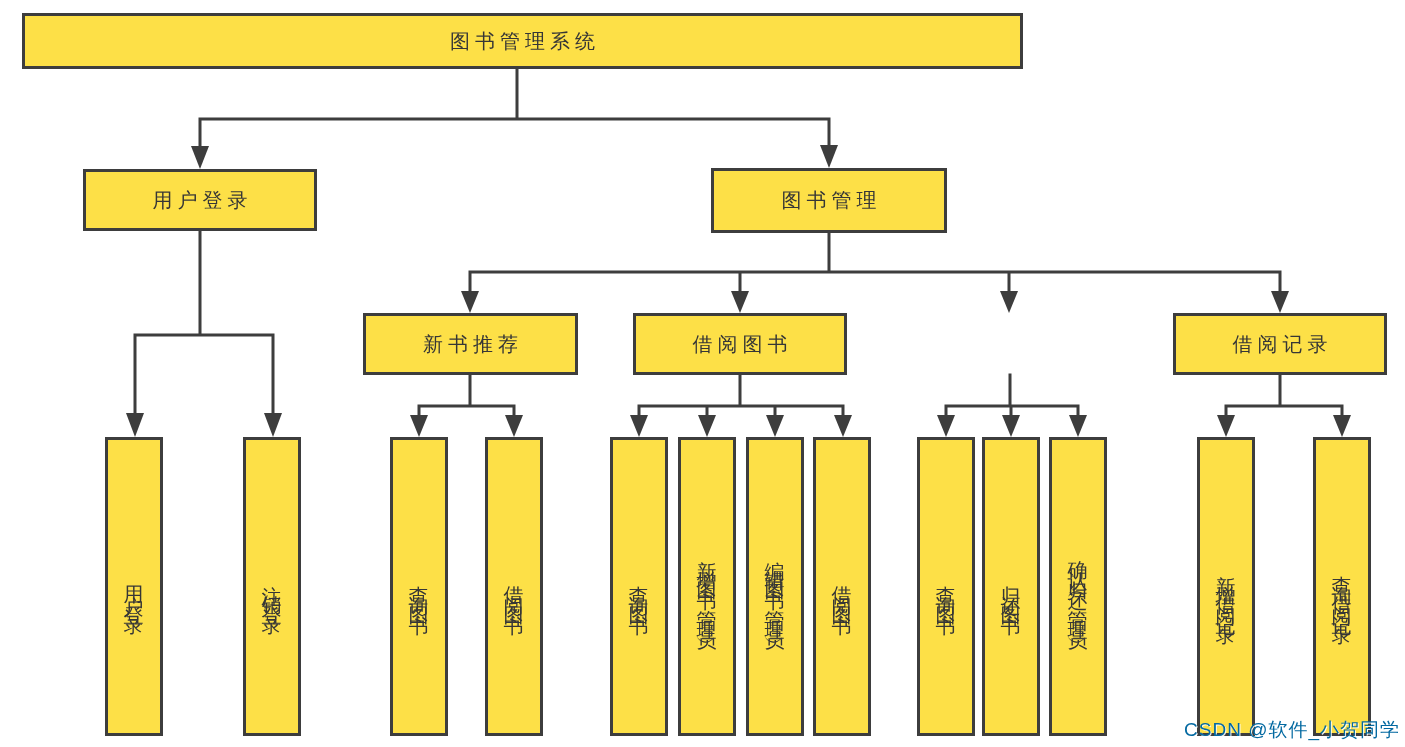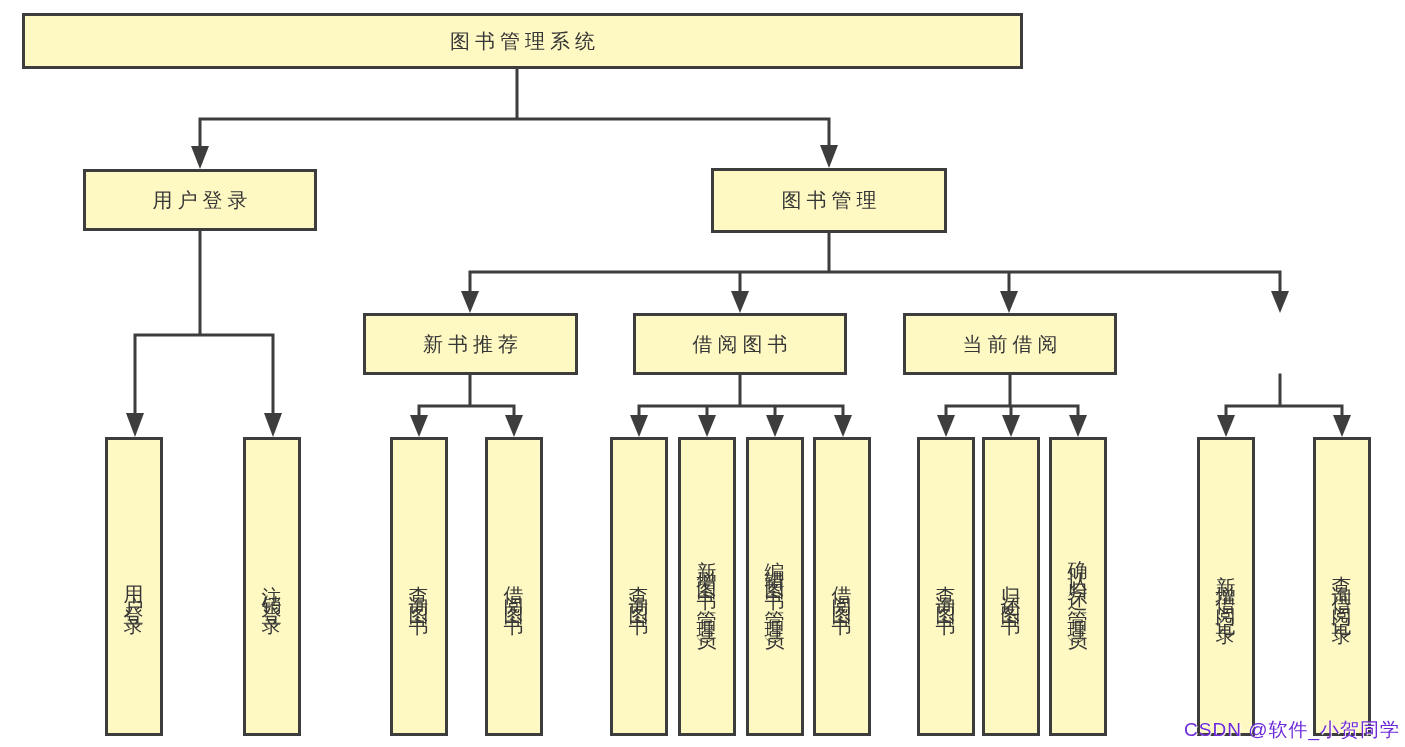--- a/index.html
+++ b/index.html
@@ -3,34 +3,34 @@
 <meta charset="utf-8">
 <title>图书管理系统</title>
 <style>
   html,body{margin:0;padding:0;background:#ffffff;}
   .canvas{
     position:relative;width:1405px;height:747px;background:#ffffff;overflow:hidden;
     font-family:"Liberation Sans","DejaVu Sans",sans-serif;
   }
   .connectors{position:absolute;left:0;top:0;pointer-events:none;}
   .node{
-    position:absolute;box-sizing:border-box;background:#fef9c3;
+    position:absolute;box-sizing:border-box;background:#fde047;
     border:3px solid #3d3d3d;display:flex;align-items:center;justify-content:center;
     color:#363636;
   }
   .hnode span{
     font-size:20px;letter-spacing:5px;padding-left:5px;white-space:nowrap;
   }
   .vnode span{
     writing-mode:vertical-rl;font-size:20px;line-height:1;
     letter-spacing:10px;padding-top:6px;
   }
   .watermark{
     position:absolute;right:5px;bottom:4px;font-size:19px;letter-spacing:1px;
-    color:#6d28d9;text-shadow:1px 1px 0 rgba(255,255,255,0.9);white-space:nowrap;
+    color:#0369a1;text-shadow:1px 1px 0 rgba(255,255,255,0.9);white-space:nowrap;
   }
 </style>
 </head>
 <body>
 
 <div class="canvas">
 
   <svg class="connectors" width="1405" height="747" viewBox="0 0 1405 747">
 
     <g>
@@ -91,22 +91,22 @@
   <div class="node hnode" style="left:363px;top:313px;width:215px;height:62px">
     <span>新书推荐</span>
   </div>
 
   <div class="node hnode" style="left:711px;top:168px;width:236px;height:65px">
     <span>图书管理</span>
   </div>
   <div class="node hnode" style="left:633px;top:313px;width:214px;height:62px">
     <span>借阅图书</span>
   </div>
-  <div class="node hnode" style="left:903px;top:313px;width:214px;height:62px">
-    <span>当前借阅</span>
+  <div class="node hnode" style="left:1173px;top:313px;width:214px;height:62px">
+    <span>借阅记录</span>
   </div>
 
   <div class="node vnode" style="left:105px;top:437px;width:58px;height:299px">
     <span>用户登录</span>
   </div>
   <div class="node vnode" style="left:243px;top:437px;width:58px;height:299px">
     <span>注销登录</span>
   </div>
 
   <div class="node vnode" style="left:390px;top:437px;width:58px;height:299px">

